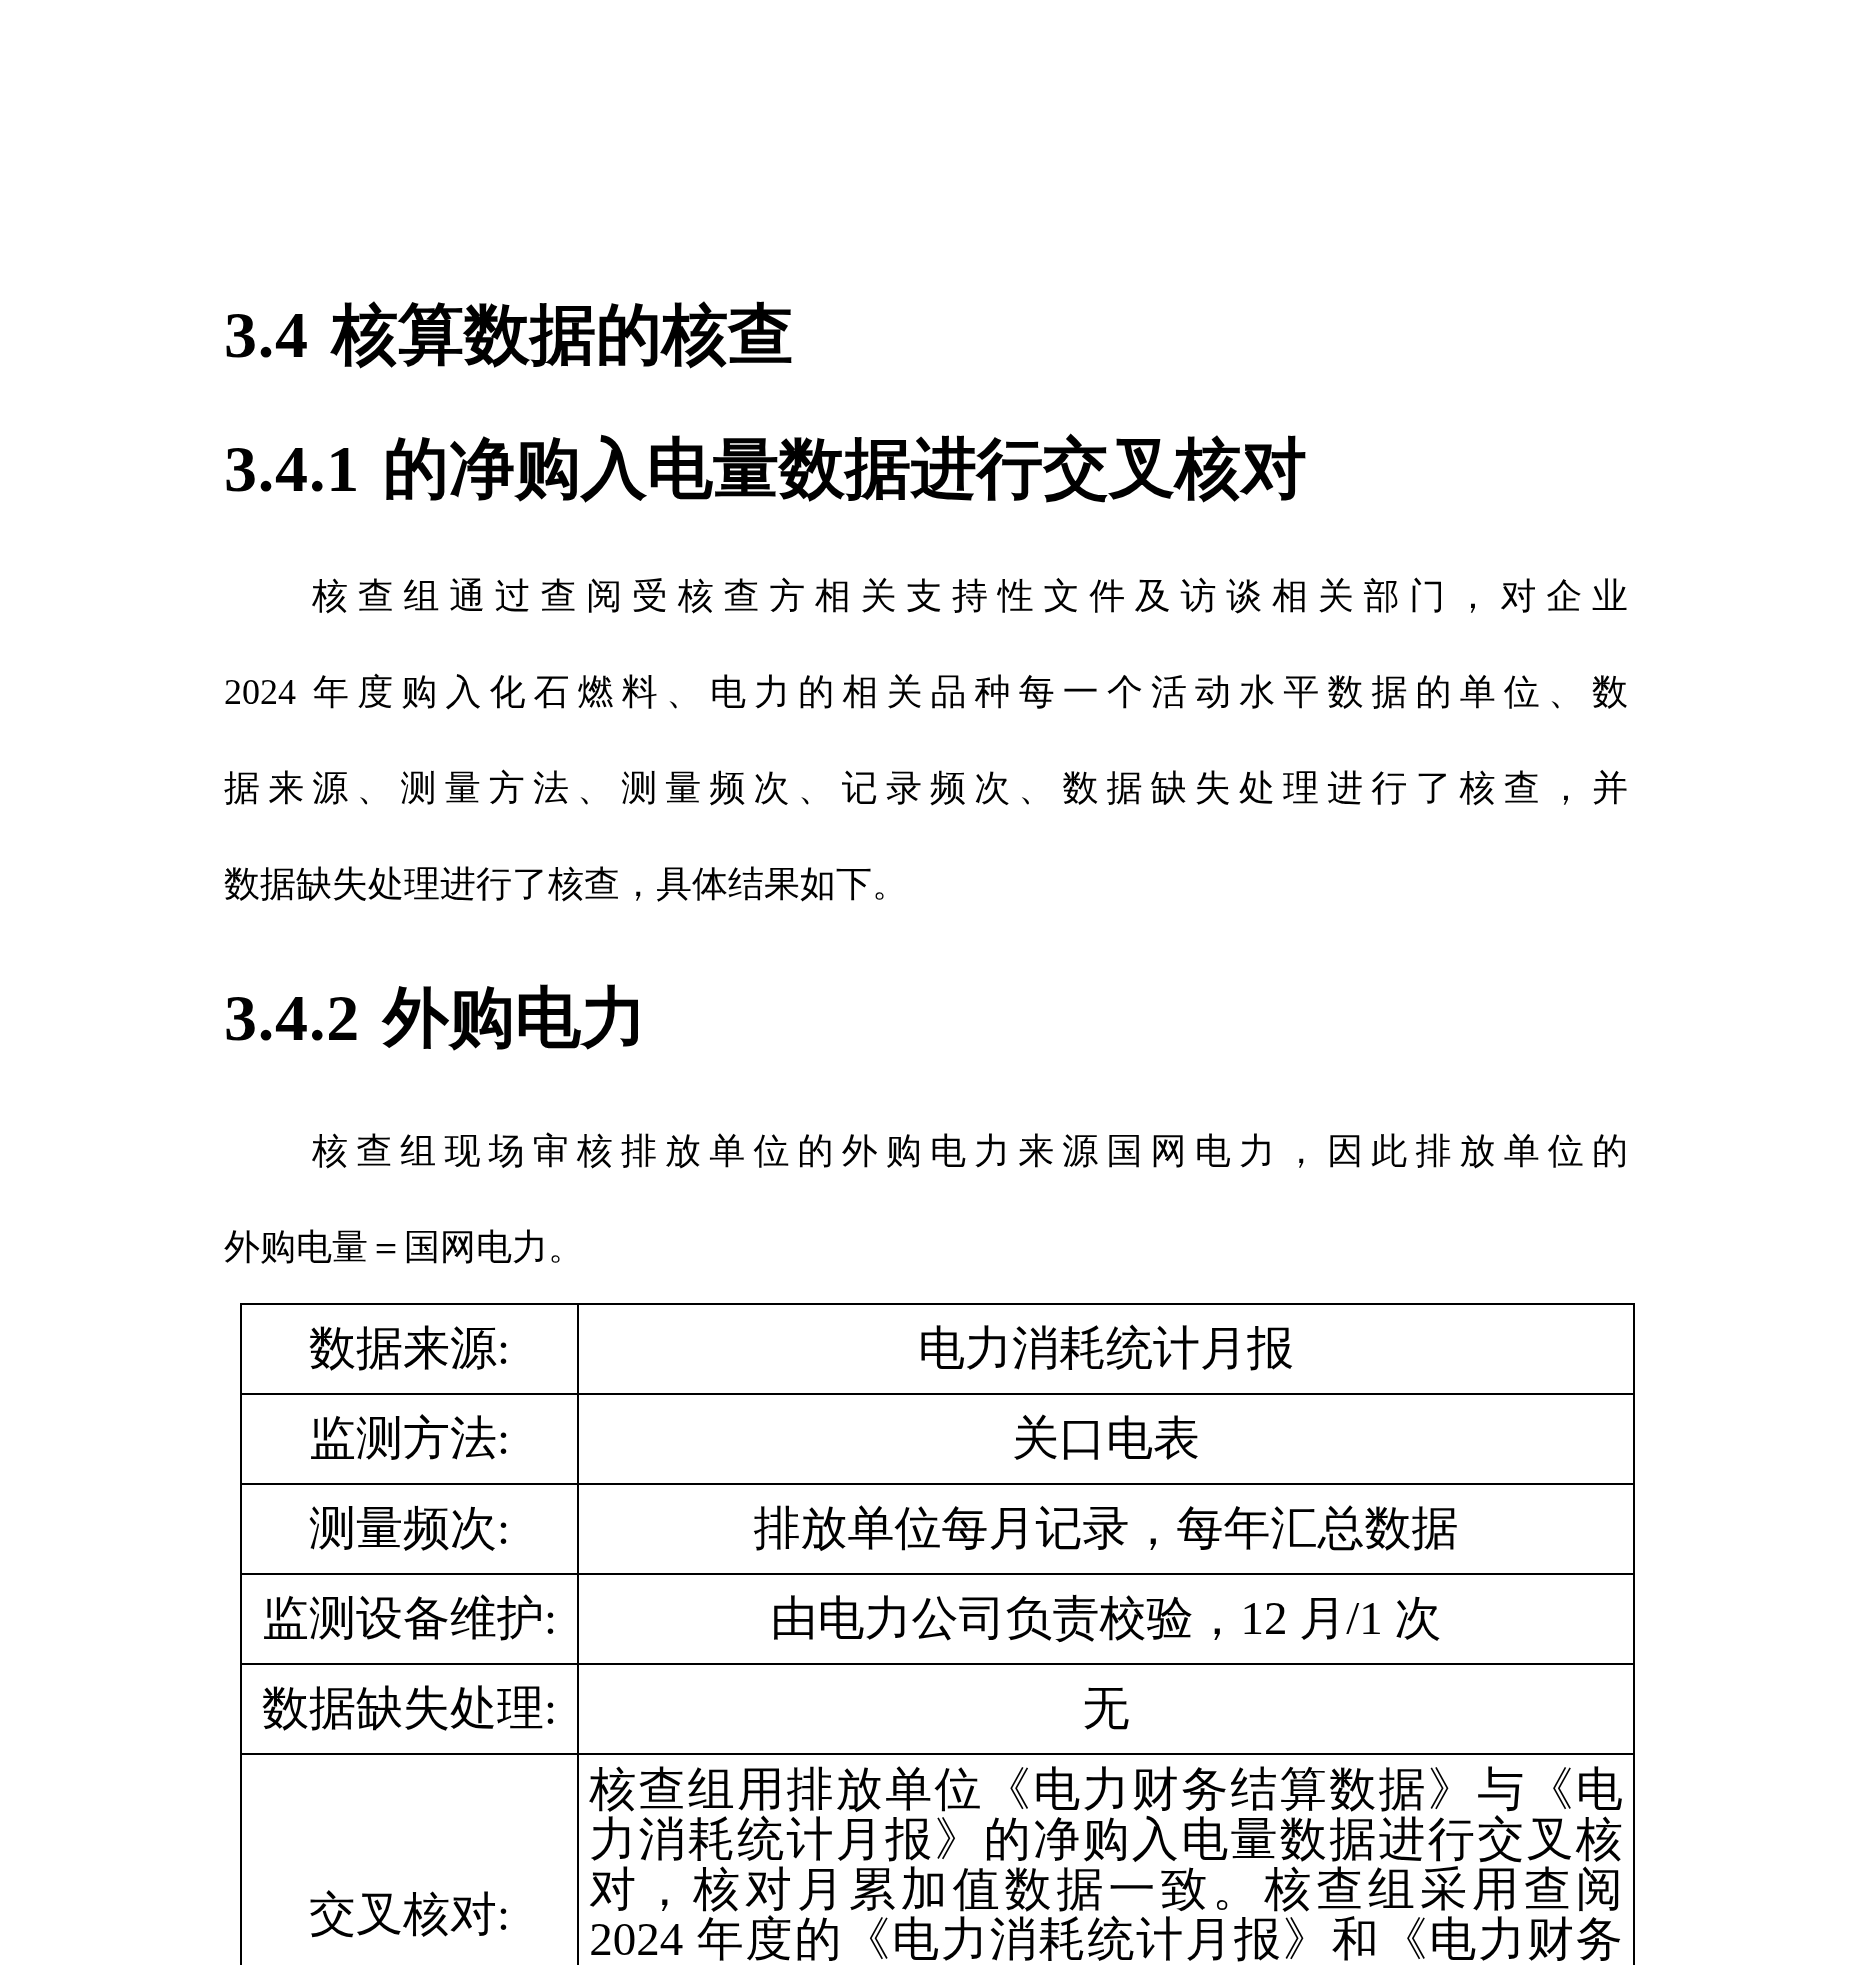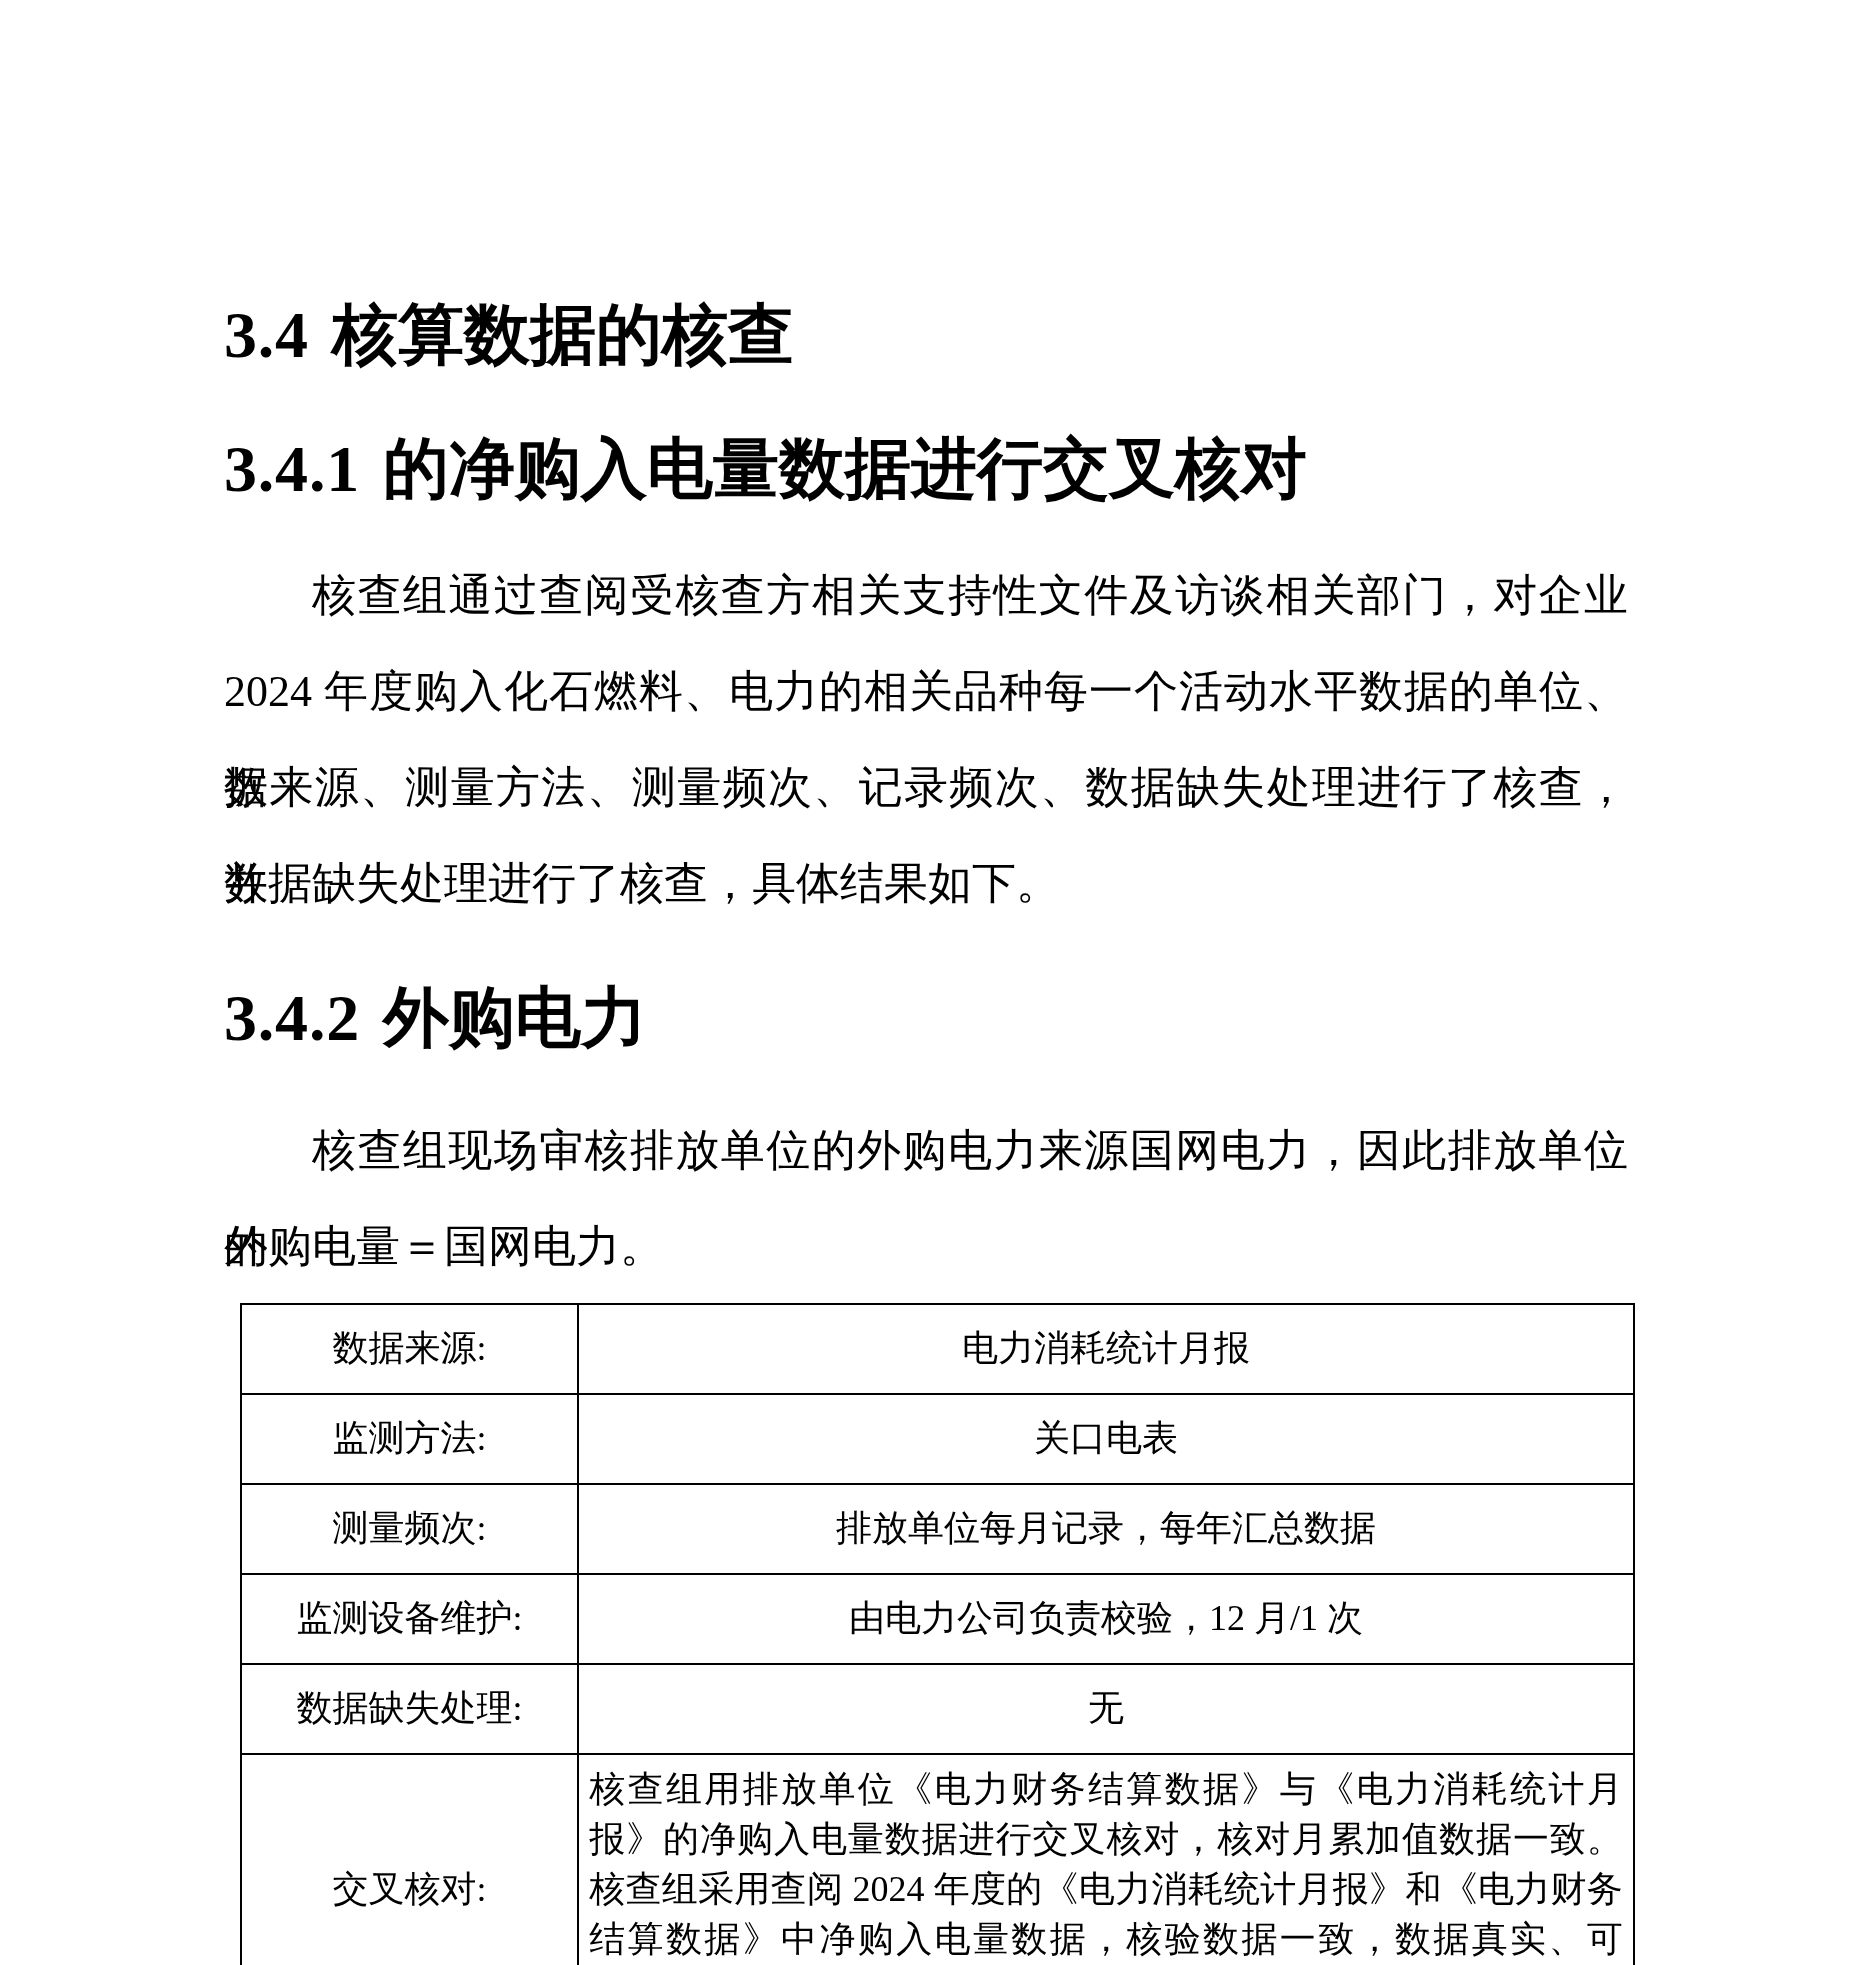--- a/index.html
+++ b/index.html
@@ -6,34 +6,34 @@
   body{
     width:1872px;height:2647px;position:relative;overflow:hidden;
     background:#ffffff;color:#000000;
     font-family:"Liberation Serif","DejaVu Serif",serif;
   }
   .content{padding:303px 244px 0 224px;}
   .heading{font-size:66px;font-weight:bold;line-height:63px;white-space:nowrap;}
   .heading .num{margin-right:23px;letter-spacing:0.8px;}
   .h341{margin-top:71px;}
   .h342{margin-top:54px;}
-  .para{font-size:44px;}
+  .para{font-size:36px;}
   .p341{margin-top:48px;}
   .p342{margin-top:54px;}
   .p-line{height:96px;line-height:96px;}
   .jline{text-align:justify;text-align-last:justify;}
   .indent{text-indent:88px;}
   table.main{
     border-collapse:collapse;table-layout:fixed;
     width:1393px;margin:7.9px 0 0 16px;
     border:2.4px solid #000;
   }
   table.main td{
     border:2px solid #000;border-top-width:2.4px;border-bottom-width:2.4px;
-    vertical-align:middle;font-size:36px;
+    vertical-align:middle;font-size:47px;
   }
   td.lbl{text-align:center;}
   td.val{text-align:center;}
   .row-std td{height:86px;}
   td.longcell{
     text-align:justify;font-size:39px;line-height:50px;
     padding:9.4px 10.2px;vertical-align:middle;
   }
 </style>
 </head>

